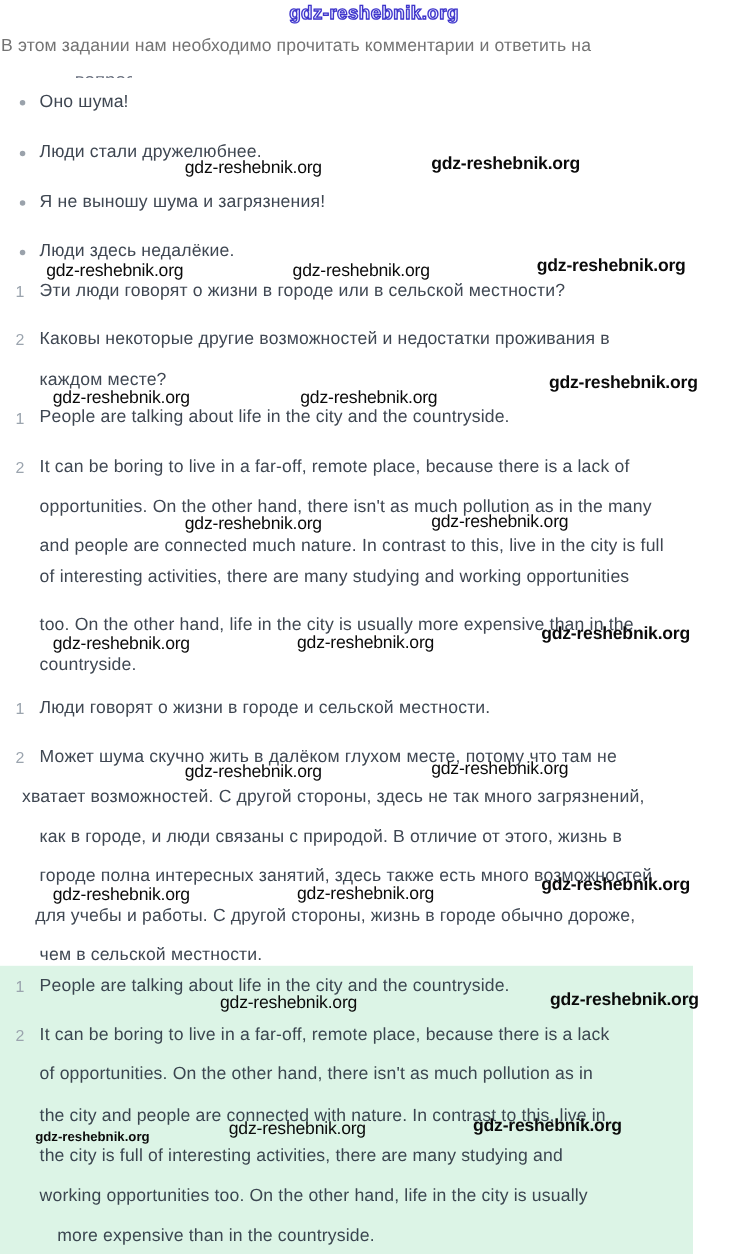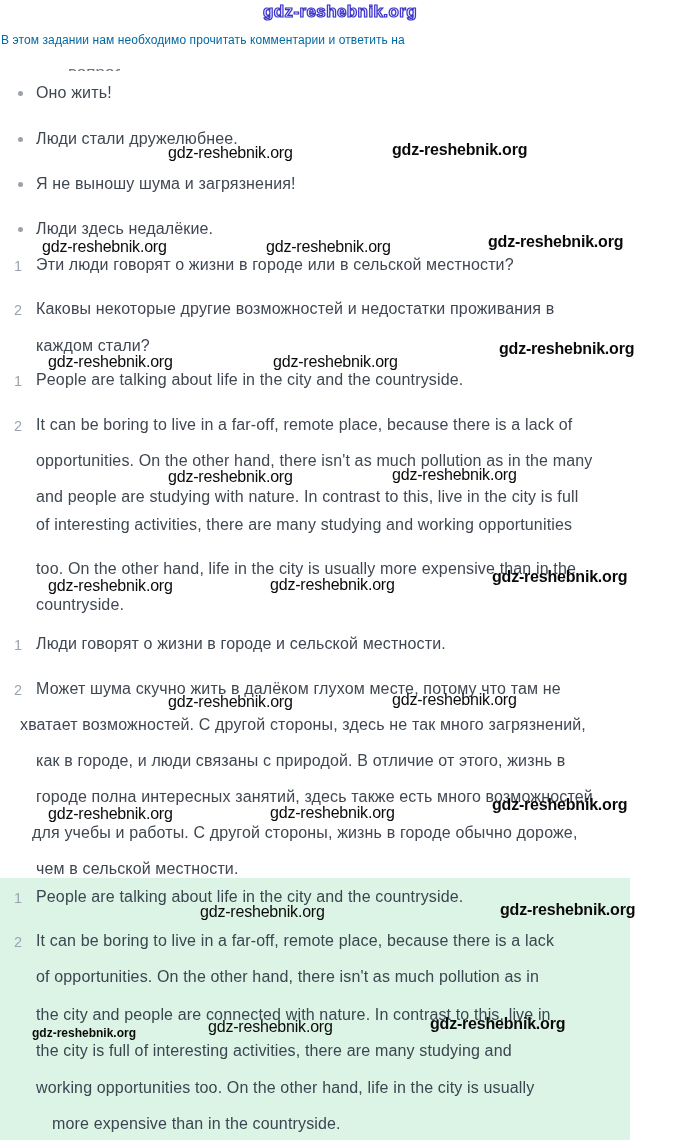--- a/index.html
+++ b/index.html
@@ -12,21 +12,21 @@
     position:absolute;left:0;top:878px;width:630px;height:262px;
     background:#dcf4e6;
   }
   .top-wm{
     position:absolute;left:0;top:2px;width:680px;text-align:center;
     font-size:17px;font-weight:700;letter-spacing:.4px;
     color:#eef0ff;-webkit-text-stroke:1.2px #3e35cb;text-shadow:0 0 1px #3e35cb;
     white-space:nowrap;
   }
   .intro{
-    position:absolute;left:1px;top:33px;font-size:12px;color:#0369a1;
+    position:absolute;left:1px;top:33px;font-size:16px;color:#737373;
     white-space:nowrap;letter-spacing:.1px;
   }
   .clip-box{
     position:absolute;left:68px;top:63px;width:52px;height:8px;overflow:hidden;
   }
   .clip-box span{position:absolute;left:0;top:0;font-size:17px;color:#6b7280;white-space:nowrap;}
   .line{
     position:absolute;white-space:nowrap;font-size:16px;color:#3f4752;
     letter-spacing:.15px;
   }
@@ -53,44 +53,44 @@
 
   <div class="top-wm">gdz-reshebnik.org</div>
 
   <div class="intro">В этом задании нам необходимо прочитать комментарии и ответить на</div>
   <div class="clip-box">
       <span>вопросы?</span>
     </div>
 
   <div>
     <span class="dot" style="top:91px"></span>
-    <div class="line" style="left:36px;top:84px">Оно жить!</div>
+    <div class="line" style="left:36px;top:84px">Оно шума!</div>
     <span class="dot" style="top:137px"></span>
     <div class="line" style="left:36px;top:130px">Люди стали дружелюбнее.</div>
     <span class="dot" style="top:182px"></span>
     <div class="line" style="left:36px;top:175px">Я не выношу шума и загрязнения!</div>
     <span class="dot" style="top:227px"></span>
     <div class="line" style="left:36px;top:220px">Люди здесь недалёкие.</div>
   </div>
 
   <div>
     <span class="num" style="left:14px;top:258px">1</span>
     <div class="line" style="left:36px;top:256px">Эти люди говорят о жизни в городе или в сельской местности?</div>
     <span class="num" style="left:14px;top:302px">2</span>
     <div class="line" style="left:36px;top:300px">Каковы некоторые другие возможностей и недостатки проживания в</div>
-    <div class="line" style="left:36px;top:337px">каждом стали?</div>
+    <div class="line" style="left:36px;top:337px">каждом месте?</div>
   </div>
 
   <div>
     <span class="num" style="left:14px;top:373px">1</span>
     <div class="line" style="left:36px;top:371px">People are talking about life in the city and the countryside.</div>
     <span class="num" style="left:14px;top:418px">2</span>
     <div class="line" style="left:36px;top:416px">It can be boring to live in a far-off, remote place, because there is a lack of</div>
     <div class="line" style="left:36px;top:452px">opportunities. On the other hand, there isn't as much pollution as in the many</div>
-    <div class="line" style="left:36px;top:488px">and people are studying with nature. In contrast to this, live in the city is full</div>
+    <div class="line" style="left:36px;top:488px">and people are connected much nature. In contrast to this, live in the city is full</div>
     <div class="line" style="left:36px;top:516px">of interesting activities, there are many studying and working opportunities</div>
     <div class="line" style="left:36px;top:560px">too. On the other hand, life in the city is usually more expensive than in the</div>
     <div class="line" style="left:36px;top:596px">countryside.</div>
   </div>
 
   <div>
     <span class="num" style="left:14px;top:637px">1</span>
     <div class="line" style="left:36px;top:635px">Люди говорят о жизни в городе и сельской местности.</div>
     <span class="num" style="left:14px;top:682px">2</span>
     <div class="line" style="left:36px;top:680px">Может шума скучно жить в далёком глухом месте, потому что там не</div>

